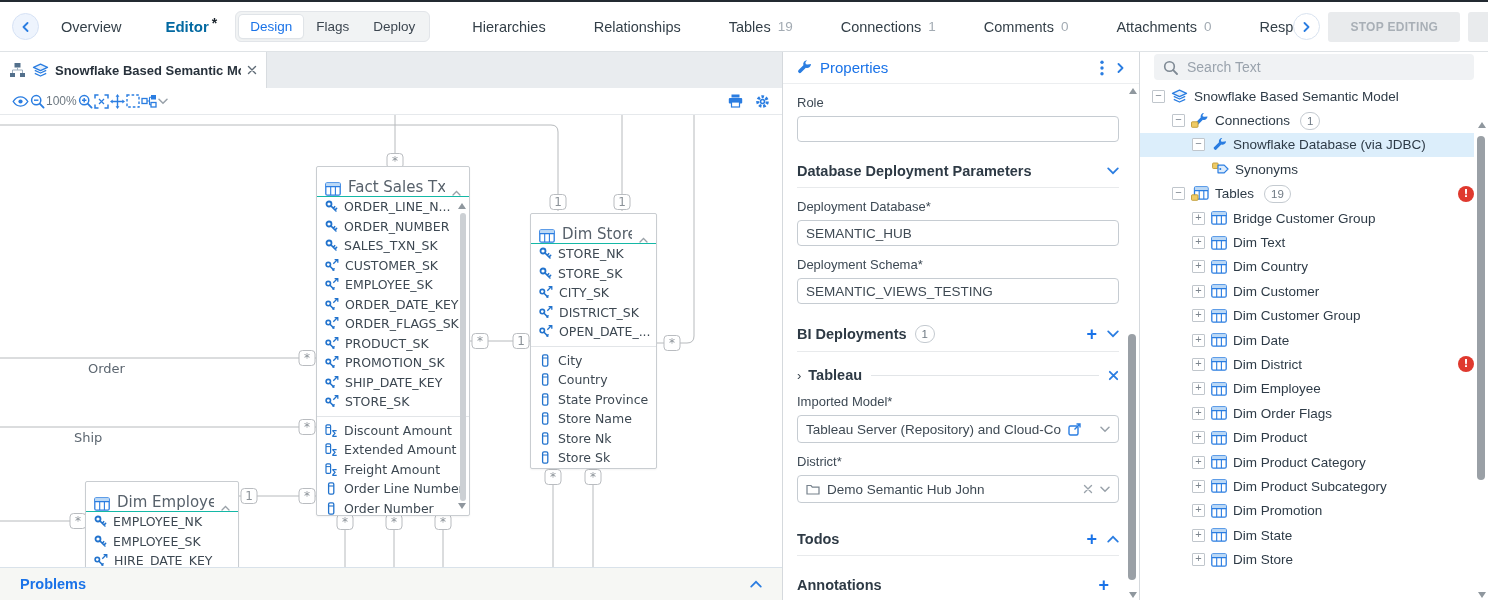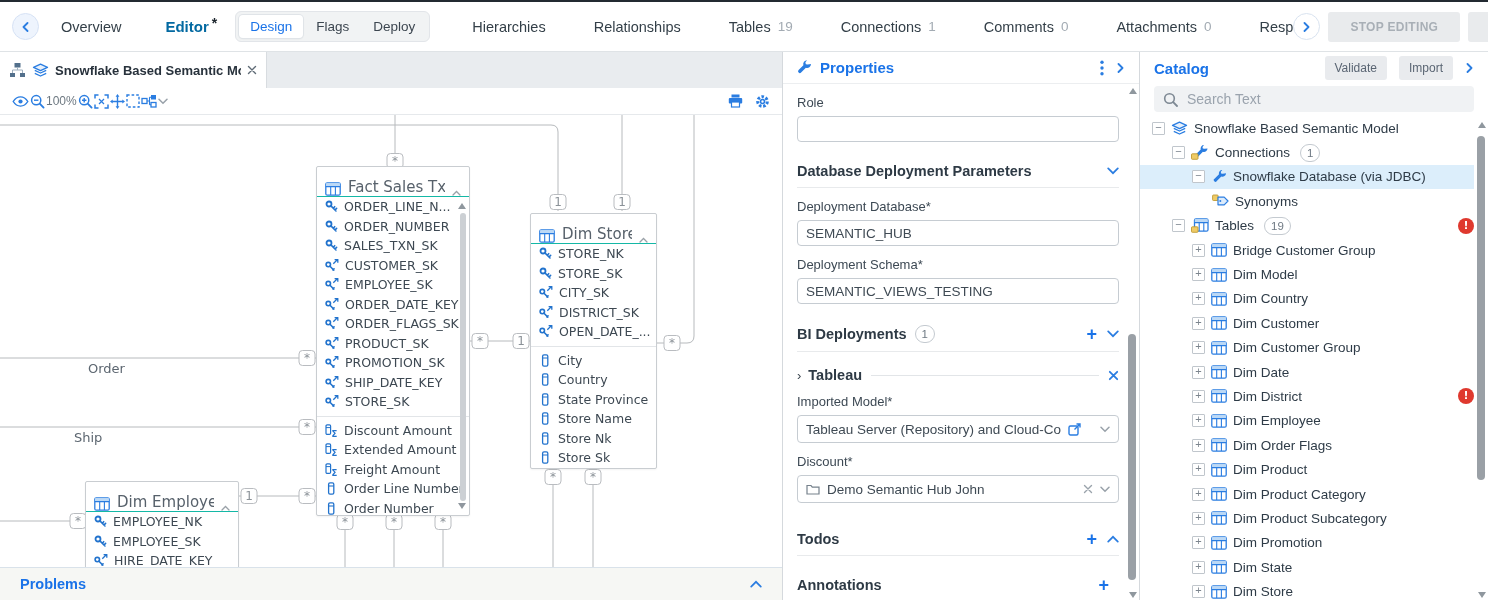--- a/index.html
+++ b/index.html
@@ -45,21 +45,21 @@
   .entity-divider{border-top:1px solid #e2e5e8;margin:4px 0 4px 0}
   .ent-sb-thumb{position:absolute;right:3px;top:46px;width:6px;height:288px;background:#ccd0d4;border-radius:3px}
   .ent-sb-up{position:absolute;right:3px;top:36px;width:0;height:0;border-left:4px solid transparent;border-right:4px solid transparent;border-bottom:6px solid #8f979e}
   .ent-sb-down{position:absolute;right:3px;bottom:6px;width:0;height:0;border-left:4px solid transparent;border-right:4px solid transparent;border-top:6px solid #8f979e}
   
   .problems{height:33px;flex:none;background:#f6f7f4;border-top:1px solid #d9e2ea;display:flex;align-items:center;padding:0 20px;box-sizing:border-box}
   .problems-title{color:#1a73e8;font-weight:bold;font-size:14.5px}
   .problems-chev{margin-left:auto;cursor:pointer}
   
   .panel-header{height:32px;flex:none;display:flex;align-items:center;padding:0 14px;gap:8px;border-bottom:1px solid #eceef0;box-sizing:border-box}
-  .panel-title{color:#1a73e8;font-weight:bold;font-size:15px}
+  .panel-title{color:#1a73e8;font-weight:normal;font-size:15px}
   .panel-header-right{margin-left:auto;display:flex;align-items:center;gap:12px}
   .vrail{position:absolute;right:1px;top:36px;bottom:2px;width:10px}
   .rail-up{position:absolute;top:0;left:1px;width:0;height:0;border-left:4px solid transparent;border-right:4px solid transparent;border-bottom:6px solid #8f979e}
   .rail-down{position:absolute;bottom:0;left:1px;width:0;height:0;border-left:4px solid transparent;border-right:4px solid transparent;border-top:6px solid #8f979e}
   .rail-thumb{position:absolute;left:0;width:8px;background:#9aa0a6;border-radius:4px}
   
   .properties{width:357px;flex:none;border-right:1px solid #d5d9dd;box-sizing:border-box;position:relative;display:flex;flex-direction:column;overflow:hidden}
   .props-body{flex:1;overflow:hidden;padding:0 20px 0 14px}
   .pinput{height:26px;border:1px solid #c6ccd2;border-radius:4px;padding:0 8px;font-size:13.5px;color:#3f4a54;width:100%;box-sizing:border-box;background:#fff;font-family:"Liberation Sans",sans-serif;outline:none}
   .pinput-top{margin-top:-5px}
@@ -723,21 +723,21 @@
                 <path d="M6.5 6.5 12 1M8.5 1H12v3.5" fill="none" stroke="#2a7de1" stroke-width="1.4"></path>
               </svg>
             </span>
           <span class="spacer"></span>
           <span class="icon">
               <svg width="10" height="7" viewBox="0 0 10 7">
                 <path d="M1 1.2 5 5.2 9 1.2" fill="none" stroke="#98a1a9" stroke-width="1.5" stroke-linecap="round"></path>
               </svg>
             </span>
         </div>
-        <div class="plabel">Discount*</div>
+        <div class="plabel">District*</div>
         <div class="pselect">
           <span class="icon">
               <svg width="14" height="12" viewBox="0 0 14 12">
                 <path d="M1 2.5h4l1.3 1.6H13V11H1Z" fill="none" stroke="#76818c" stroke-width="1.2"></path>
               </svg>
             </span>
           <span class="pselect-text">Demo Semantic Hub John</span>
           <span class="spacer"></span>
           <span class="icon">
               <svg width="10" height="10" viewBox="0 0 10 10">
@@ -767,32 +767,20 @@
         </div>
       </div>
       <div class="vrail">
         <span class="rail-up"></span>
         <span class="rail-thumb" style="top:246px;height:246px"></span>
         <span class="rail-down"></span>
       </div>
     </aside>
 
     <aside class="catalog">
-      <div class="panel-header">
-        <span class="panel-title">Catalog</span>
-        <span class="panel-header-right">
-          <span class="cat-btn">Validate</span>
-          <span class="cat-btn">Import</span>
-          <span class="icon">
-              <svg width="9" height="10" viewBox="0 0 9 10">
-                <path d="M2.5 1 6.5 5l-4 4" fill="none" stroke="#2a7de1" stroke-width="1.8" stroke-linecap="round" stroke-linejoin="round"></path>
-              </svg>
-            </span>
-        </span>
-      </div>
       <div class="search">
         <span class="icon">
             <svg width="15" height="15" viewBox="0 0 15 15">
               <circle cx="6.5" cy="6.5" r="4.8" fill="none" stroke="#7e8994" stroke-width="1.6"></circle>
               <path d="M10.2 10.2 14 14" stroke="#7e8994" stroke-width="1.8" stroke-linecap="round"></path>
             </svg>
           </span>
         <span class="search-placeholder">Search Text</span>
       </div>
       <div class="tree">
@@ -864,21 +852,21 @@
           </div>
           <div class="tree-row" style="padding-left: 52px;">
             <span class="tree-glyph">+</span>
             <span class="icon">
               <svg width="16" height="14" viewBox="0 0 16 14">
                 <rect x="0.8" y="0.8" width="14.4" height="12.4" rx="1.5" fill="#fff" stroke="#2a7de1" stroke-width="1.3"></rect>
                 <rect x="1.1" y="1.1" width="13.8" height="3.3" fill="#bcd9f6"></rect>
                 <path d="M0.8 4.6h14.4M5.7 4.6V13M10.4 4.6V13" stroke="#2a7de1" stroke-width="1.1"></path>
               </svg>
             </span>
-            <span class="tree-label">Dim Model</span>
+            <span class="tree-label">Dim Text</span>
           </div>
           <div class="tree-row" style="padding-left: 52px;">
             <span class="tree-glyph">+</span>
             <span class="icon">
               <svg width="16" height="14" viewBox="0 0 16 14">
                 <rect x="0.8" y="0.8" width="14.4" height="12.4" rx="1.5" fill="#fff" stroke="#2a7de1" stroke-width="1.3"></rect>
                 <rect x="1.1" y="1.1" width="13.8" height="3.3" fill="#bcd9f6"></rect>
                 <path d="M0.8 4.6h14.4M5.7 4.6V13M10.4 4.6V13" stroke="#2a7de1" stroke-width="1.1"></path>
               </svg>
             </span>

